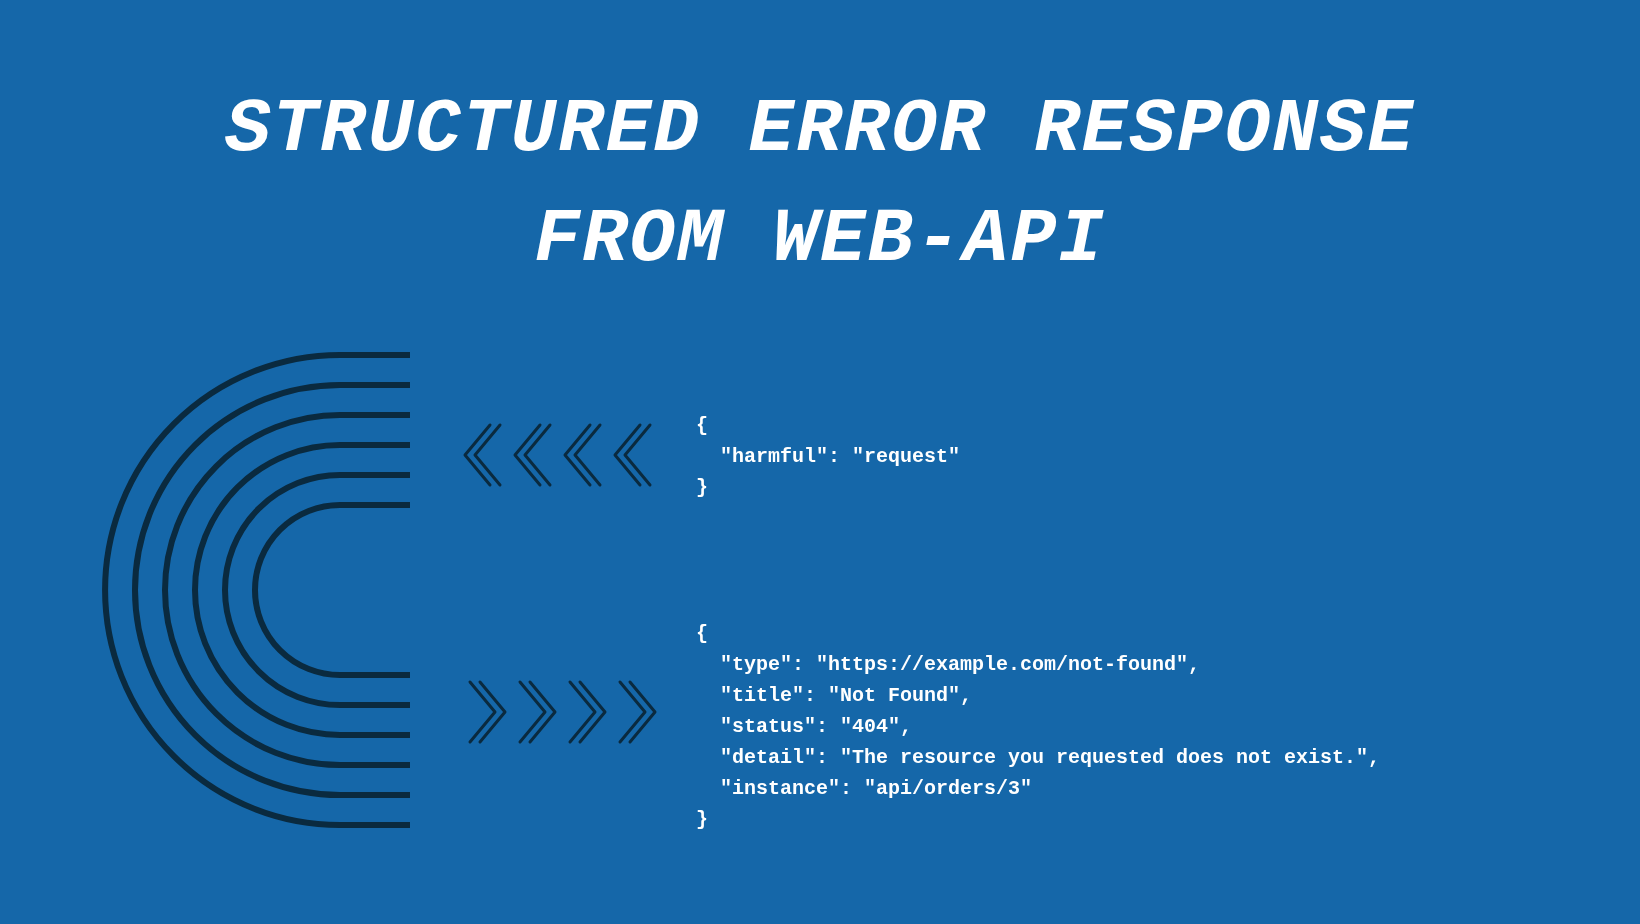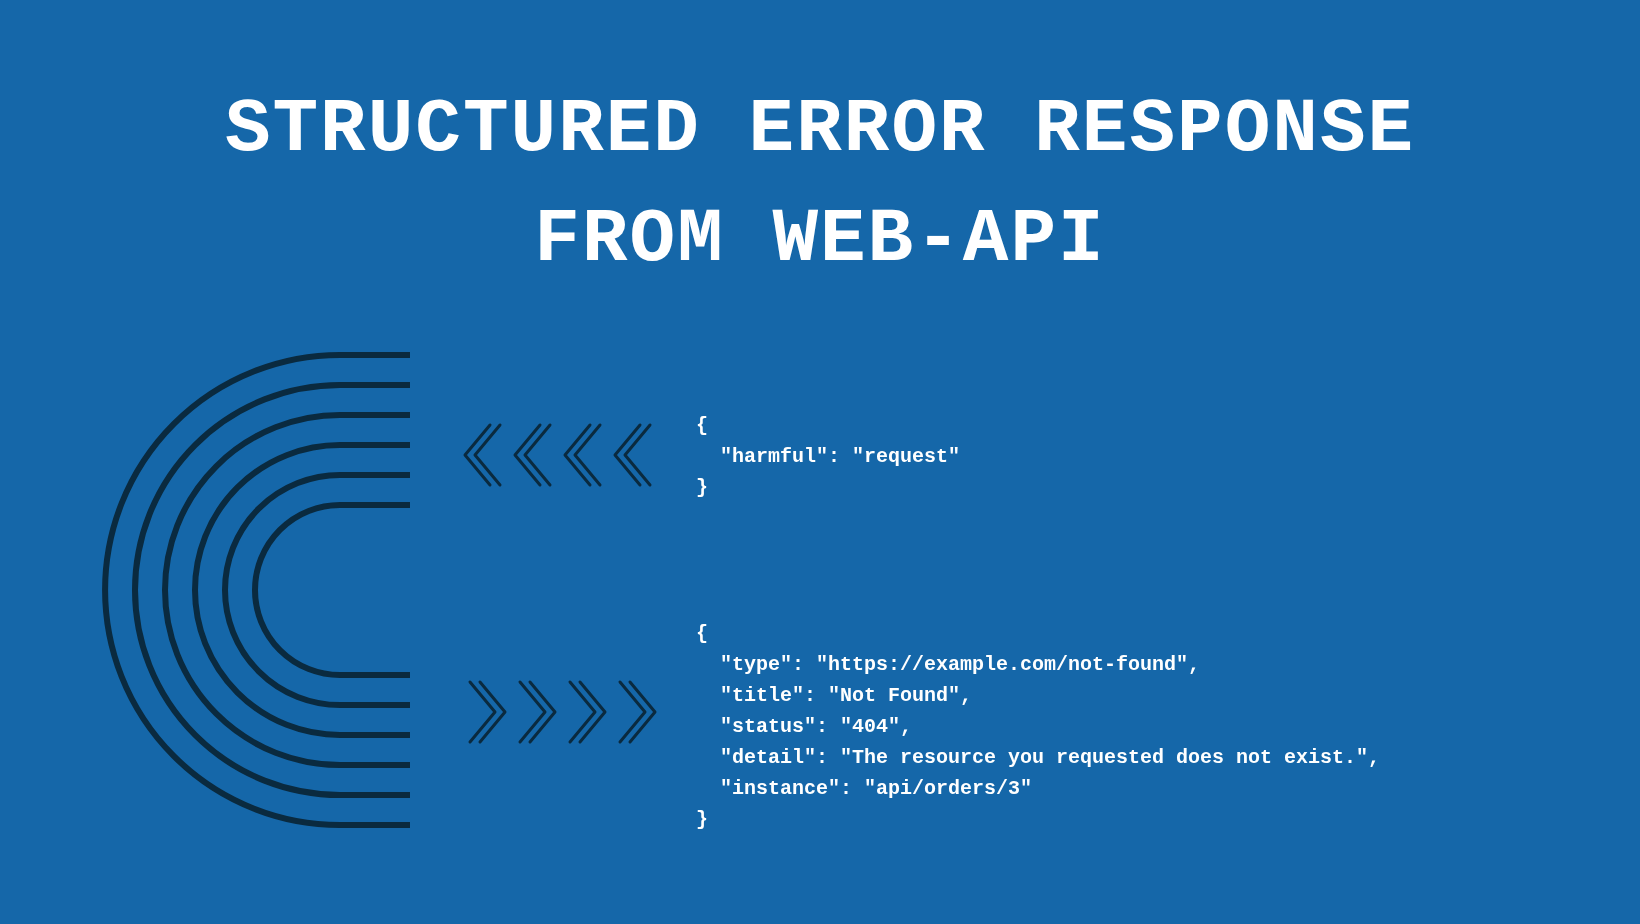--- a/index.html
+++ b/index.html
@@ -16,20 +16,21 @@
     top: 75px;
     left: 0;
     width: 100%;
     text-align: center;
     color: #ffffff;
     font-weight: 900;
     font-size: 76px;
     letter-spacing: 2px;
     line-height: 1.45;
     white-space: pre;
+    font-style: italic;
   }
   .arcs {
     position: absolute;
     left: 90px;
     top: 340px;
     width: 320px;
     height: 500px;
   }
   .arrows {
     position: absolute;

